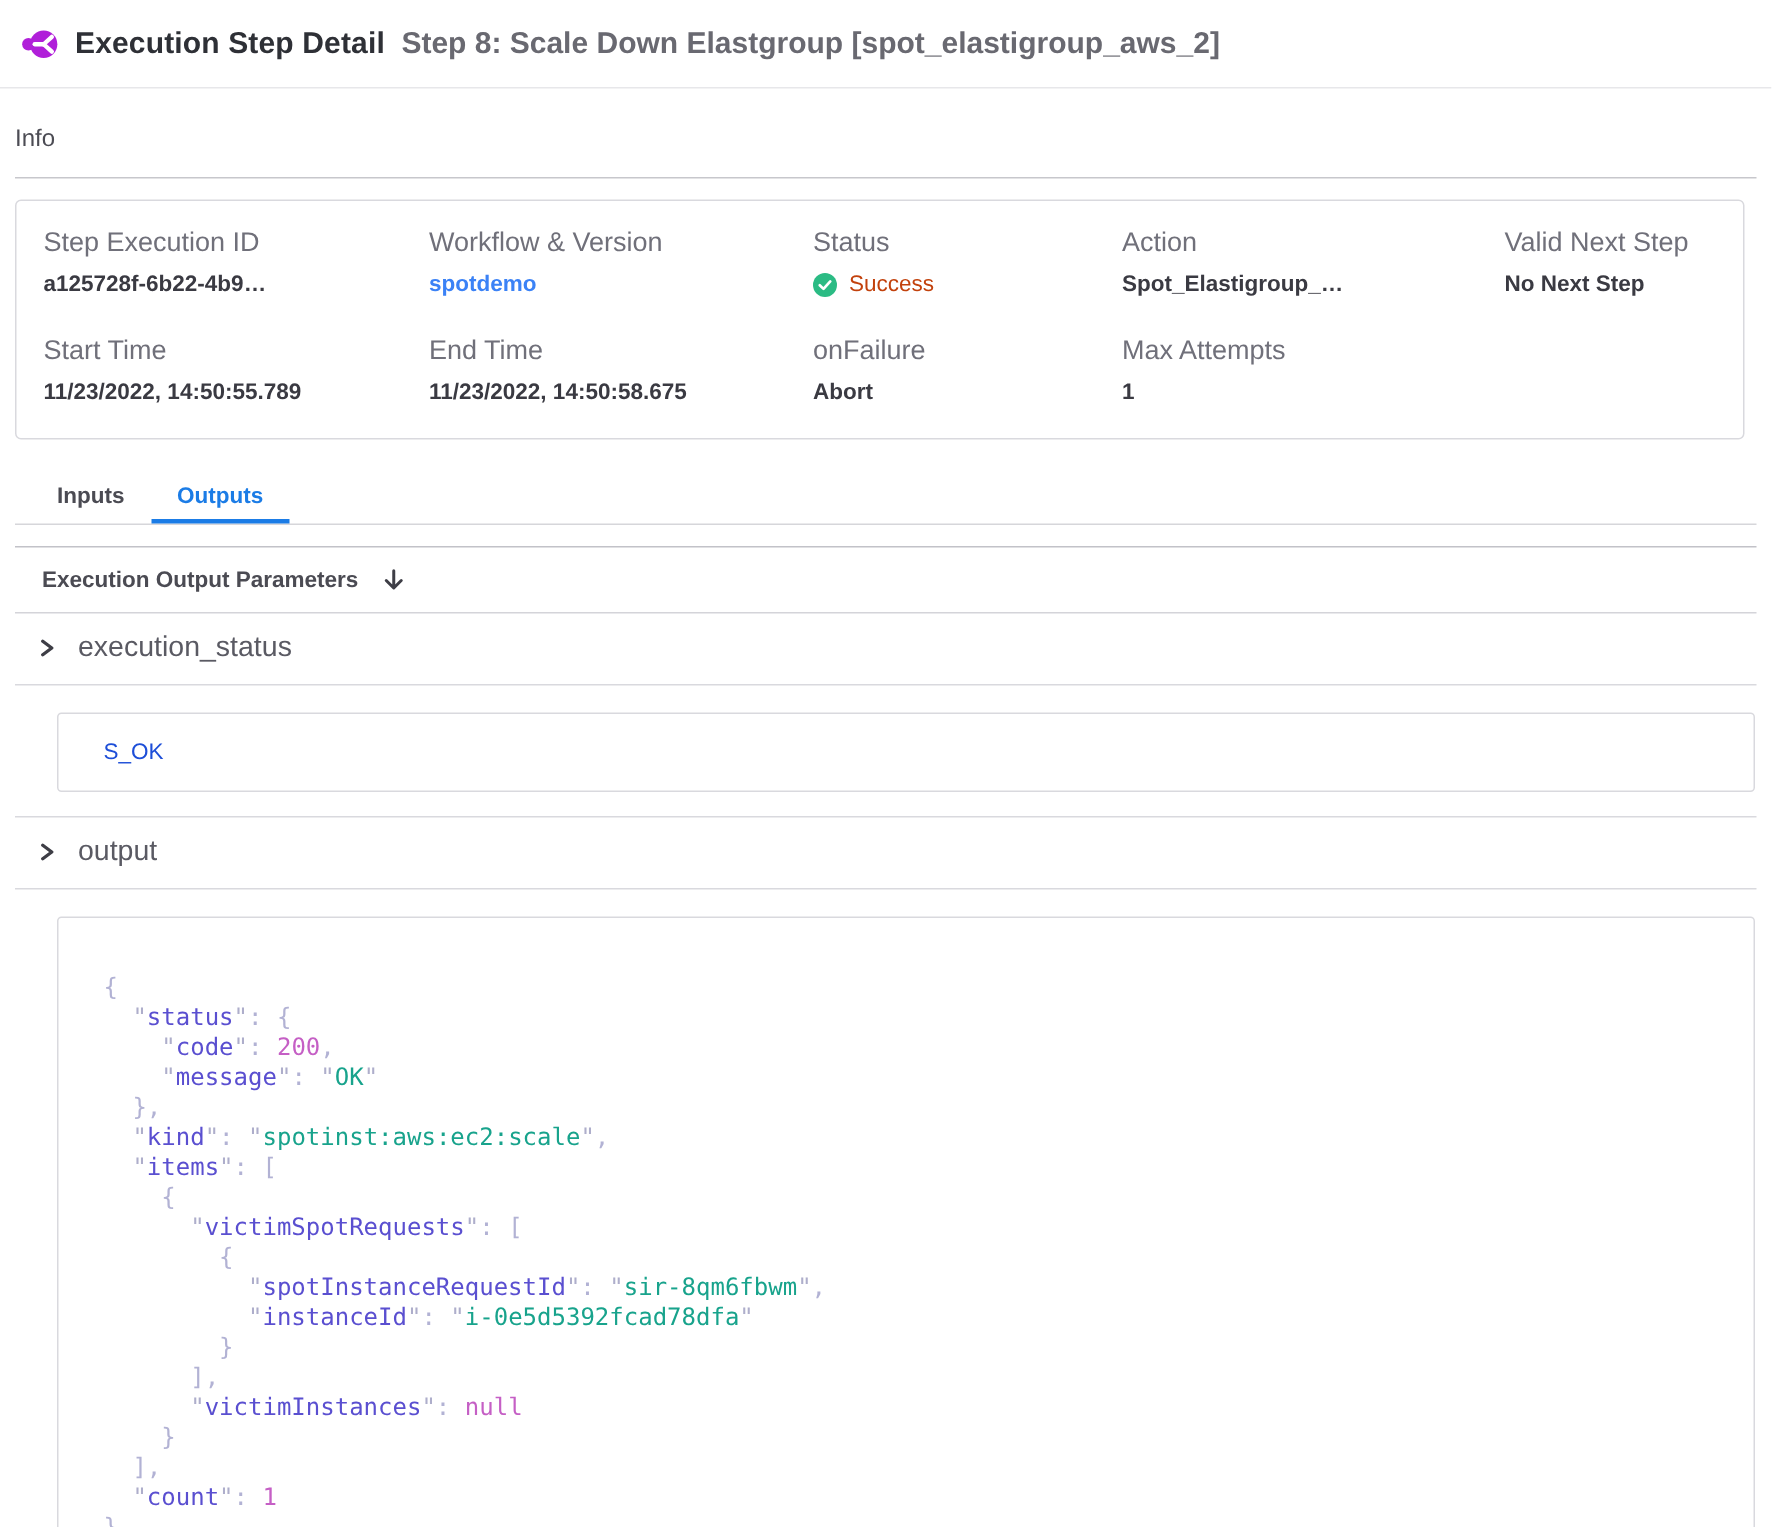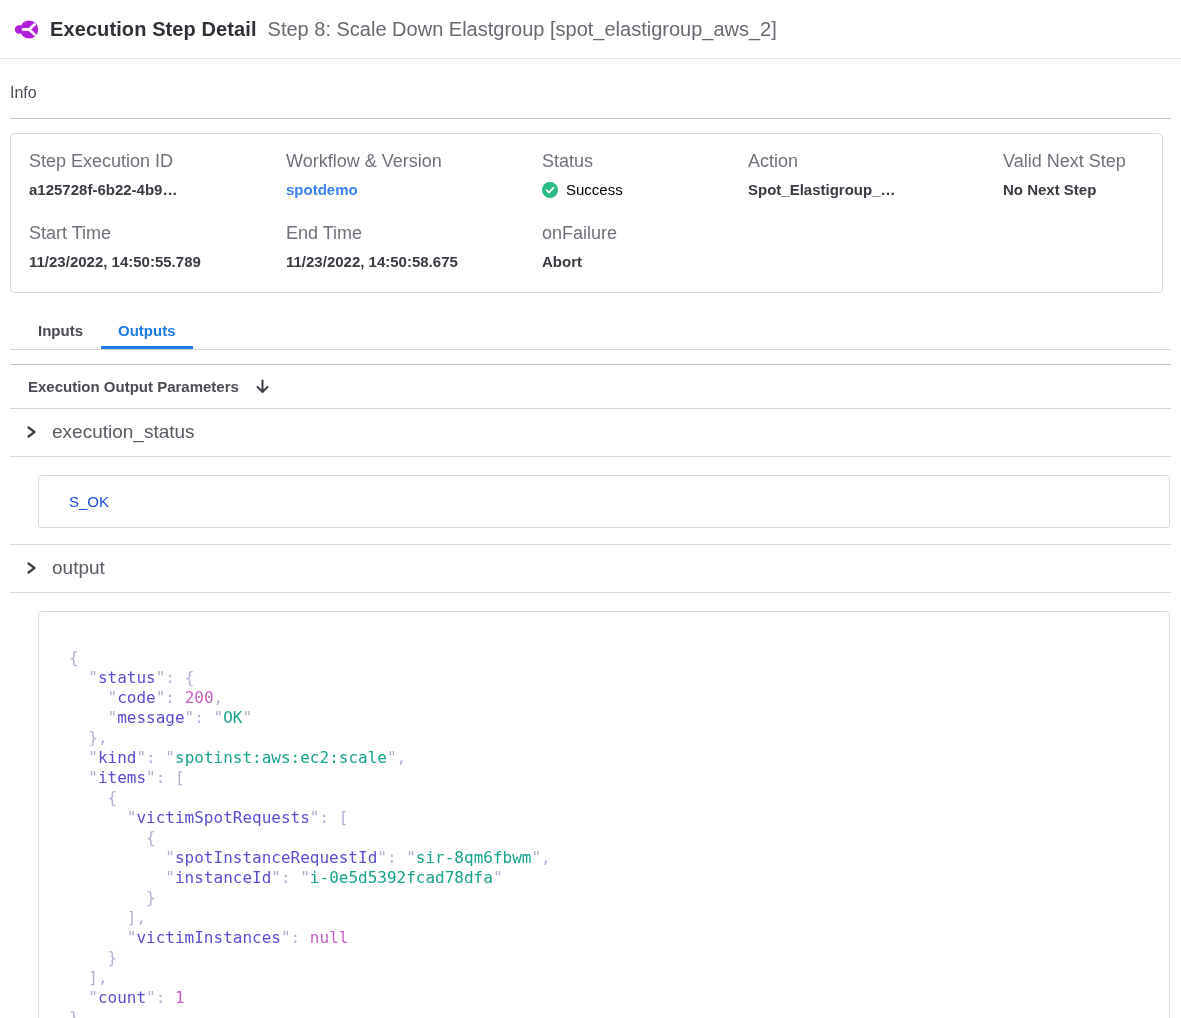--- a/index.html
+++ b/index.html
@@ -10,41 +10,41 @@
     font-family:"Liberation Sans", sans-serif;
     -webkit-font-smoothing:antialiased;
   }
   
   .topbar {
     height:59px; border-bottom:1px solid #e7e7ea;
     display:flex; align-items:center; padding-left:14px; gap:11px;
   }
   .logo { display:inline-flex; }
   .page-title { font-size:20px; font-weight:700; color:#2e3036; margin:0; letter-spacing:.1px; }
-  .page-subtitle { font-size:20px; font-weight:400; color:#696971; white-space:nowrap; }
+  .page-subtitle { font-size:20px; font-weight:700; color:#696971; white-space:nowrap; }
 
   .content { padding:0 10px; }
 
   .section-label { padding:25px 0 16px 0; font-size:16px; color:#4c4c54; }
 
   hr.rule { border:0; border-top:1px solid #cfcfd4; margin:0; }
   hr.rule-med  { border-top-color:#c7c7cc; }
   hr.rule-dark { border-top-color:#c2c2c8; margin-top:14px; }
   hr.rule-light{ border-top-color:#d9d9de; }
 
   
   .info-card {
     margin:14px 8px 0 0; border:1px solid #d9d9de; border-radius:4px;
     padding:17px 18px 22px 18px; background:#fff;
   }
   .info-grid { display:grid; grid-template-columns:257px 256px 206px 255px 1fr; row-gap:25px; }
   .flabel { font-size:18px; color:#70707a; margin-bottom:9px; }
   .fvalue { font-size:15px; font-weight:600; color:#3a3a42; }
   .fvalue.link { color:#3b82f6; cursor:pointer; }
-  .fvalue.status { font-weight:400; color:#000000; display:flex; align-items:center; gap:8px; }
+  .fvalue.status { font-weight:400; color:#c2410c; display:flex; align-items:center; gap:8px; }
 
   
   .tabs {
     margin-top:23px; padding-left:28px; display:flex; gap:18px;
     border-bottom:1px solid #d6d6da; align-items:flex-end;
   }
   .tab { font-size:15px; font-weight:600; color:#4b4b53; padding:6px 0 10px; cursor:pointer; }
   .tab.active { color:#1b7ce6; padding:6px 17px 7px; border-bottom:3px solid #1b7ce6; }
 
   
@@ -141,20 +141,24 @@
           <div class="flabel">Start Time</div>
           <div class="fvalue">11/23/2022, 14:50:55.789</div>
         </div>
         <div class="cell">
           <div class="flabel">End Time</div>
           <div class="fvalue">11/23/2022, 14:50:58.675</div>
         </div>
         <div class="cell">
           <div class="flabel">onFailure</div>
           <div class="fvalue">Abort</div>
+        </div>
+        <div class="cell">
+          <div class="flabel">Max Attempts</div>
+          <div class="fvalue">1</div>
         </div>
         <div class="cell"></div>
       </div>
     </section>
 
     <nav class="tabs">
       <div class="tab">Inputs</div>
       <div class="tab active">Outputs</div>
     </nav>
 

